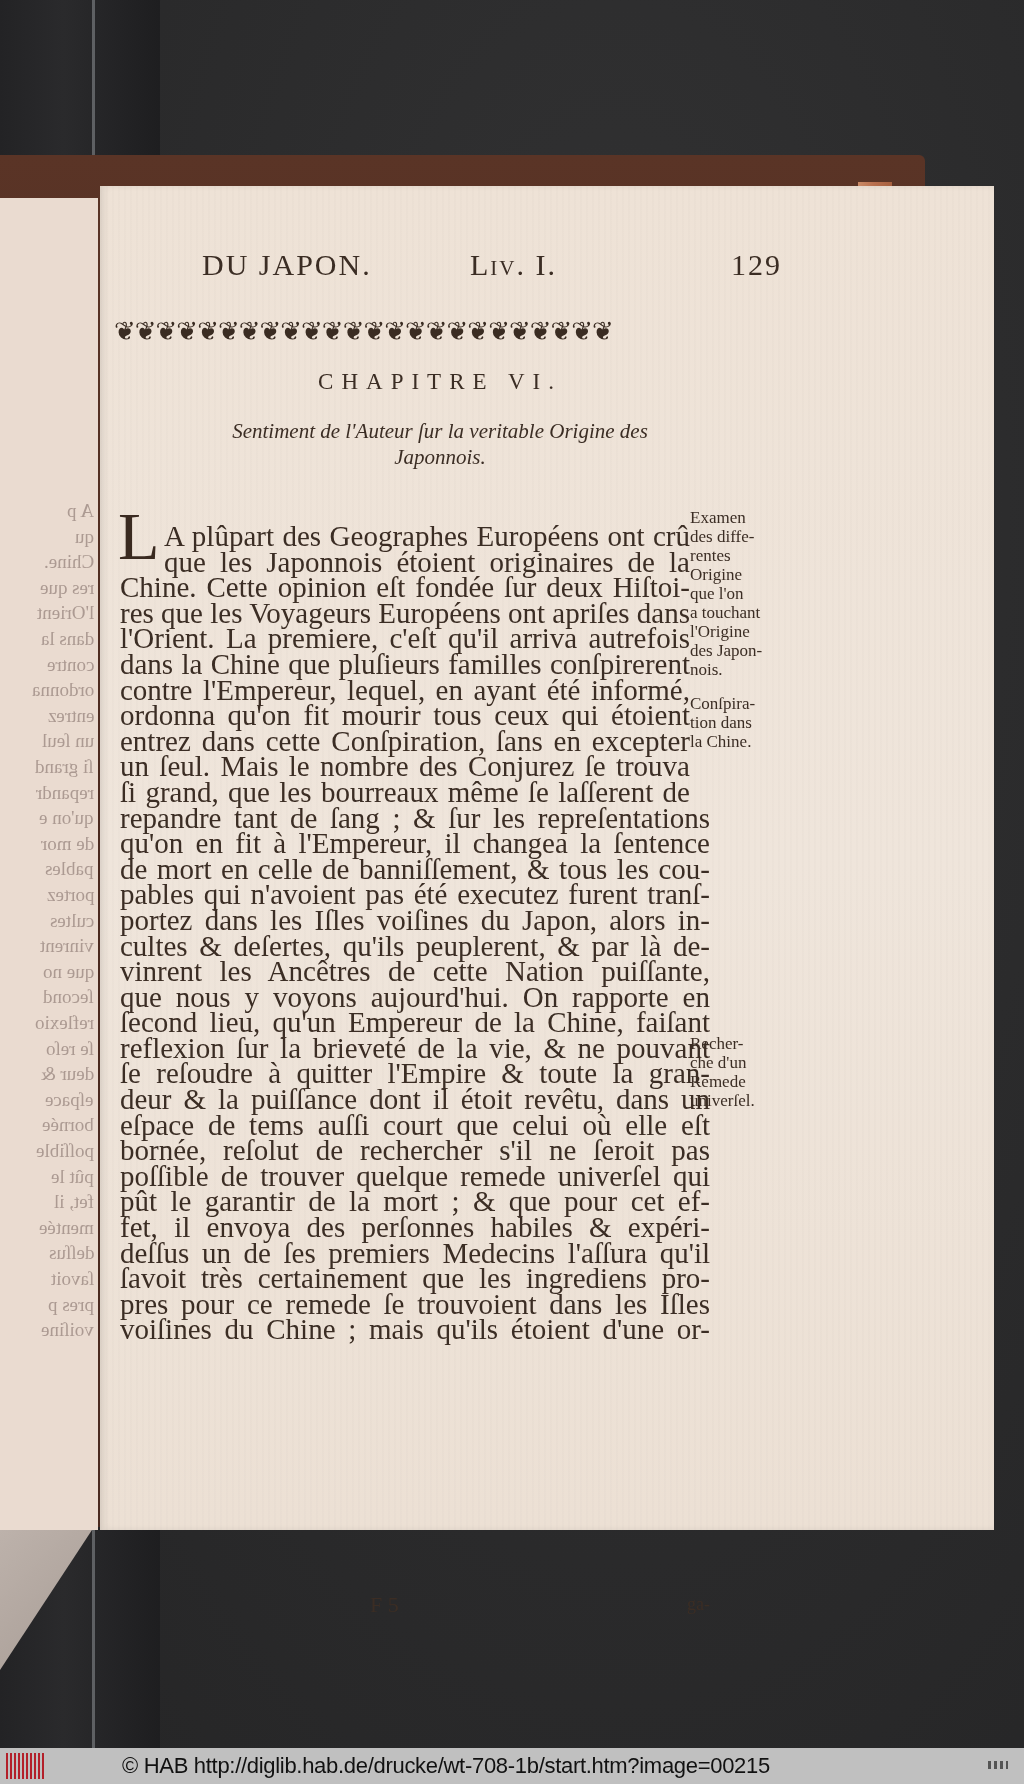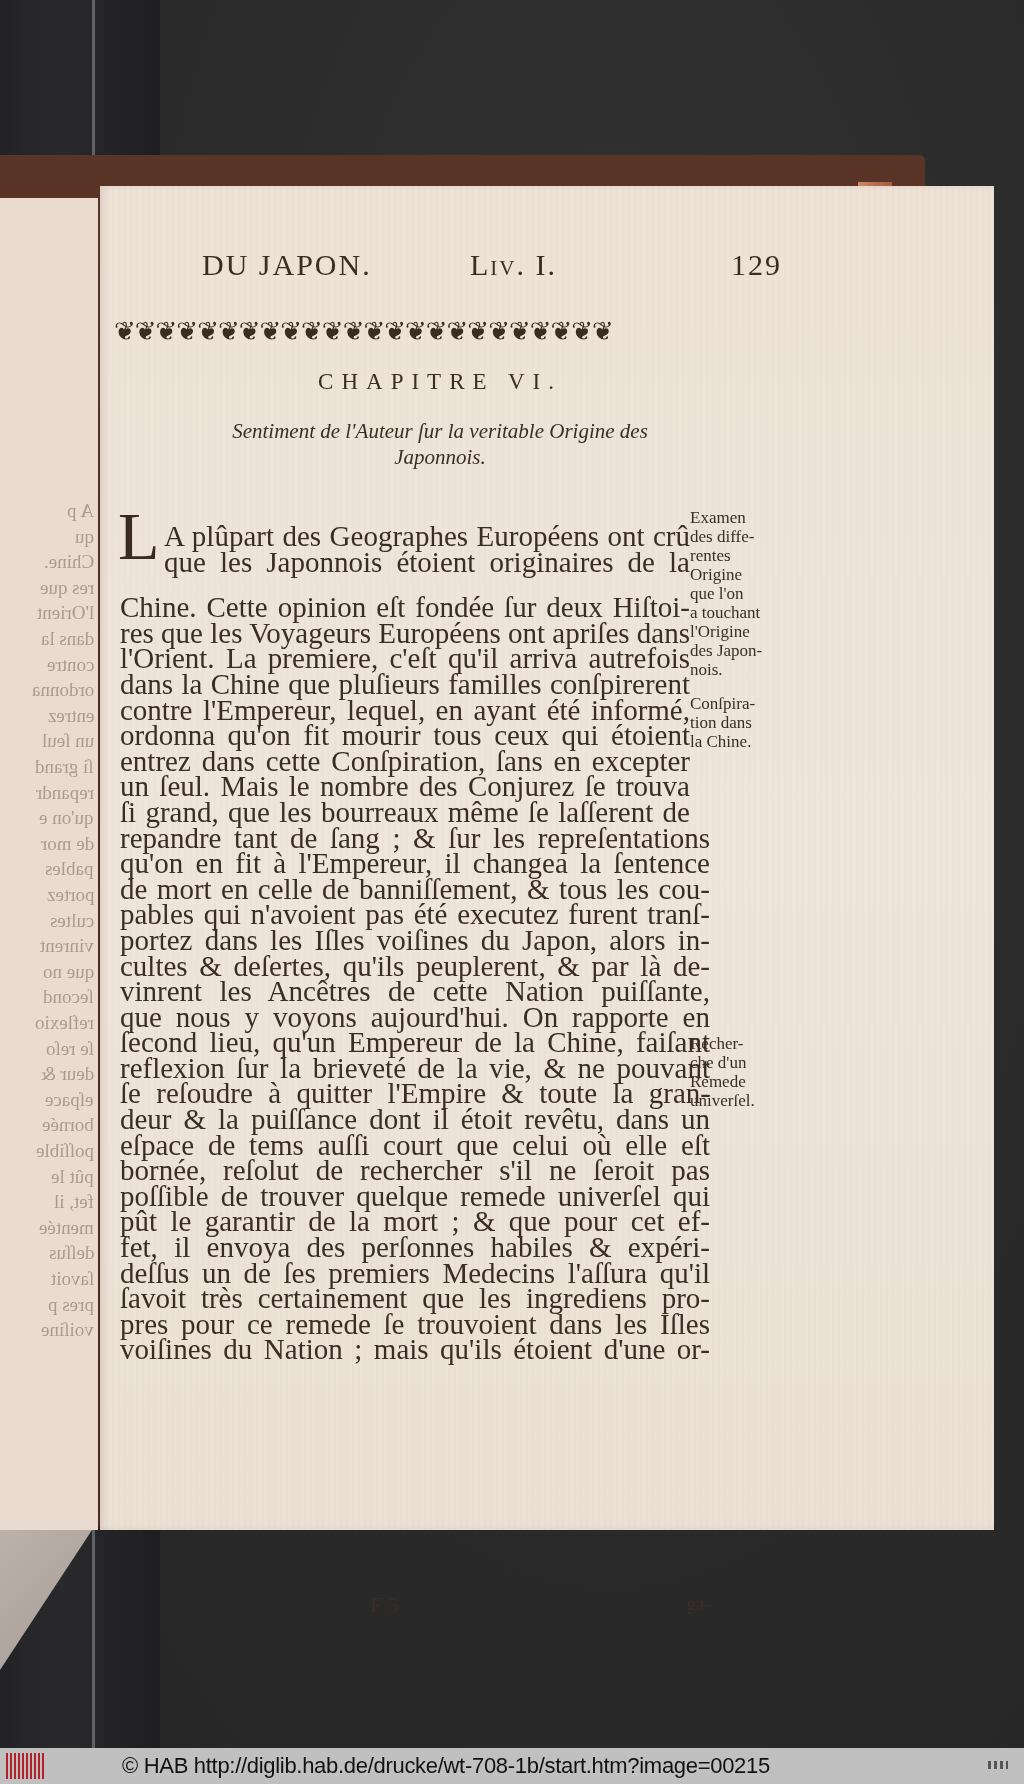--- a/index.html
+++ b/index.html
@@ -167,21 +167,21 @@
   <div class="subtitle">
     <div>Sentiment de l'Auteur ſur la veritable Origine des</div>
     <div>Japonnois.</div>
   </div>
 
   <div class="dropcap">L</div>
 
   <div class="body-text" id="bodytext">
       <span class="line" style="padding-left: 44px; width: 526px;">A plûpart des Geographes Européens ont crû</span>
       <span class="line" style="padding-left: 44px; width: 526px;">que les Japonnois étoient originaires de la</span>
-      <span class="line" style="width: 570px; margin-top: 20px;">Chine.  Cette opinion eſt fondée ſur deux Hiſtoi-</span>
+      <span class="line" style="width: 570px;">Chine.  Cette opinion eſt fondée ſur deux Hiſtoi-</span>
       <span class="line" style="width: 570px;">res que les Voyageurs Européens ont apriſes dans</span>
       <span class="line" style="width: 570px;">l'Orient.  La premiere, c'eſt qu'il arriva autrefois</span>
       <span class="line" style="width: 570px;">dans la Chine que pluſieurs familles conſpirerent</span>
       <span class="line" style="width: 570px;">contre l'Empereur, lequel, en ayant été informé,</span>
       <span class="line" style="width: 570px;">ordonna qu'on fit mourir tous ceux qui étoient</span>
       <span class="line" style="width: 570px;">entrez dans cette Conſpiration, ſans en excepter</span>
       <span class="line" style="width: 570px;">un ſeul.  Mais le nombre des Conjurez ſe trouva</span>
       <span class="line" style="width: 570px;">ſi grand, que les bourreaux même ſe laſſerent de</span>
       <span class="line">repandre tant de ſang ; &amp; ſur les repreſentations</span>
       <span class="line">qu'on en fit à l'Empereur, il changea la ſentence</span>
@@ -196,21 +196,21 @@
       <span class="line">ſe reſoudre à quitter l'Empire &amp; toute la gran-</span>
       <span class="line">deur &amp; la puiſſance dont il étoit revêtu, dans un</span>
       <span class="line">eſpace de tems auſſi court que celui où elle eſt</span>
       <span class="line">bornée, reſolut de rechercher s'il ne ſeroit pas</span>
       <span class="line">poſſible de trouver quelque remede univerſel qui</span>
       <span class="line">pût le garantir de la mort ; &amp; que pour cet ef-</span>
       <span class="line">fet, il envoya des perſonnes habiles &amp; expéri-</span>
       <span class="line">deſſus un de ſes premiers Medecins l'aſſura qu'il</span>
       <span class="line">ſavoit très certainement que les ingrediens pro-</span>
       <span class="line">pres pour ce remede ſe trouvoient dans les Iſles</span>
-      <span class="line">voiſines du Nation ; mais qu'ils étoient d'une or-</span>
+      <span class="line">voiſines du Chine ; mais qu'ils étoient d'une or-</span>
     </div>
 
   <div class="margin-note" style="top:322px;" id="mn0">
       <div>Examen</div>
       <div>des diffe-</div>
       <div>rentes</div>
       <div>Origine</div>
       <div>que l'on</div>
       <div>a touchant</div>
       <div>l'Origine</div>

